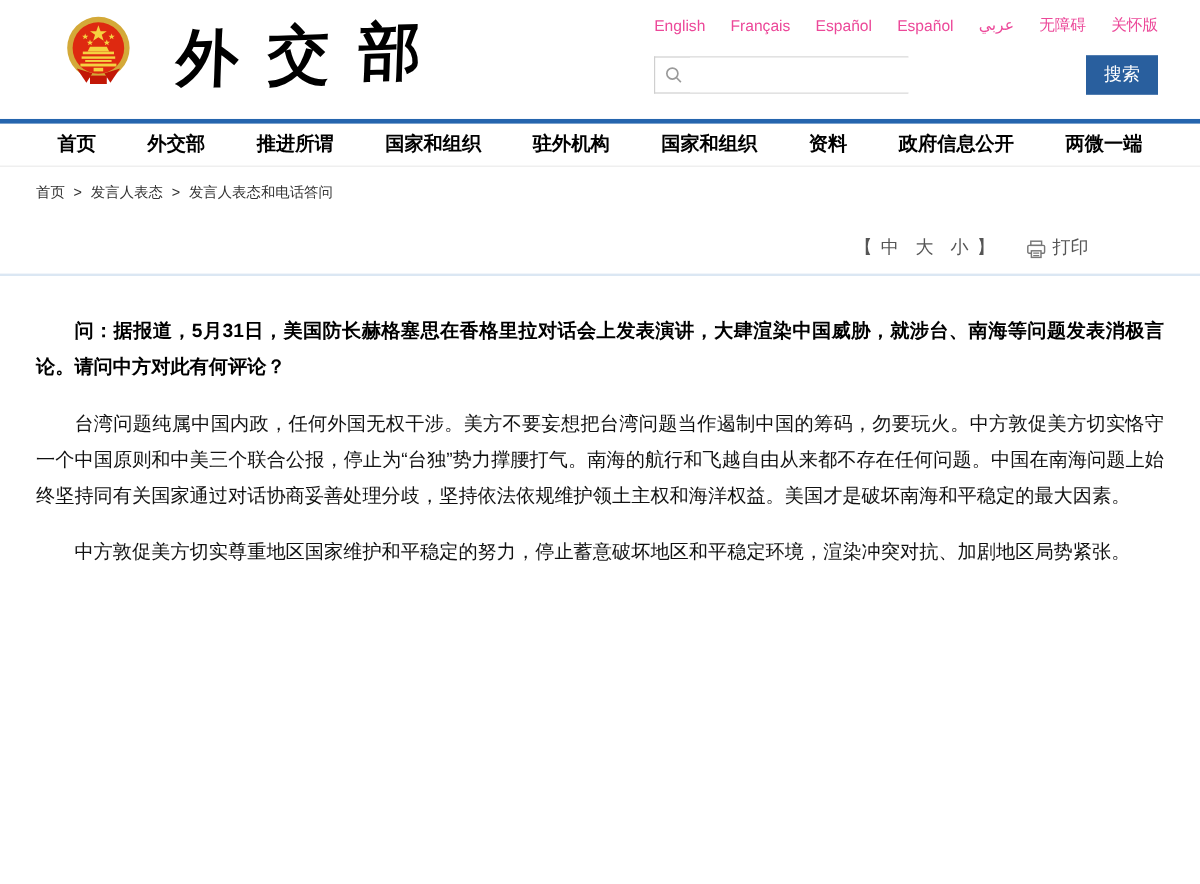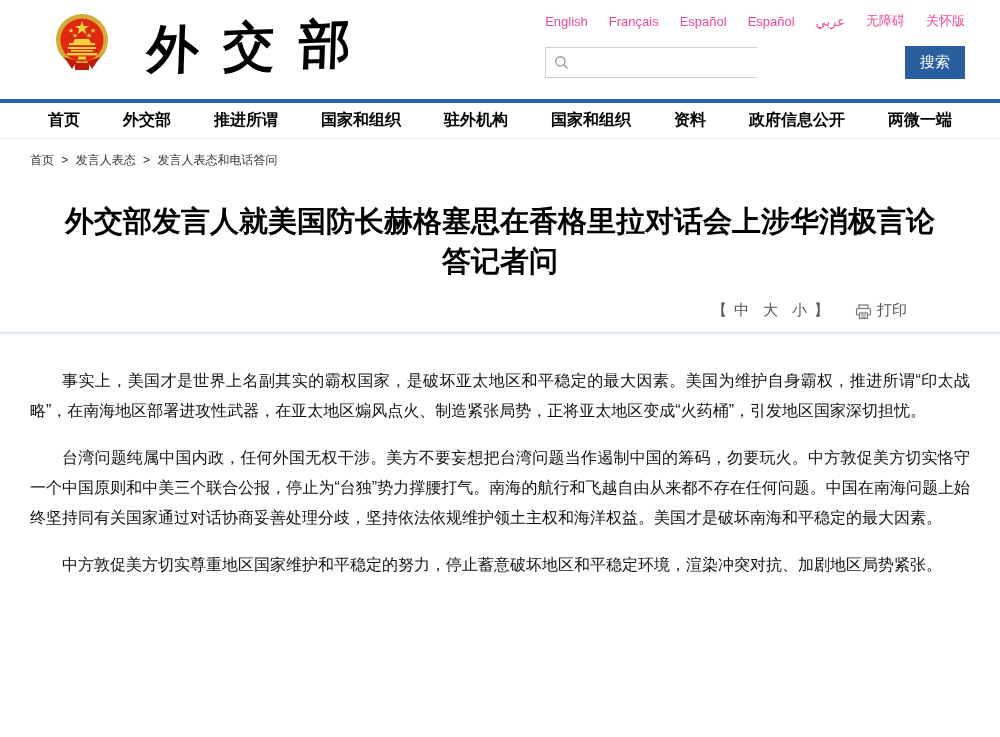--- a/index.html
+++ b/index.html
@@ -137,21 +137,20 @@
 
 <div class="breadcrumb">
   <span class="crumb">首页</span>
   <span class="sep">&gt;</span>
   <span class="crumb">发言人表态</span>
   <span class="sep">&gt;</span>
   <span class="crumb">发言人表态和电话答问</span>
 </div>
 
 <div>
-  <h1 class="article-title">外交部发言人就美国防长赫格塞思在香格里拉对话会上涉华消极言论答记者问</h1>
 
   <div class="controls-row">
     <span class="bracket">【</span>
     <span class="fs-btn">中</span>
     <span class="fs-btn">大</span>
     <span class="fs-btn">小</span>
     <span class="bracket">】</span>
     <span class="print-btn">
       <svg width="17" height="16" viewBox="0 0 17 16">
         <rect x="4" y="1" width="9" height="3.5" fill="none" stroke="#777" stroke-width="1.2"></rect>
@@ -160,17 +159,17 @@
         <line x1="6" y1="11" x2="11" y2="11" stroke="#777" stroke-width="1"></line>
         <line x1="6" y1="13" x2="11" y2="13" stroke="#777" stroke-width="1"></line>
       </svg>
       <span>打印</span>
     </span>
   </div>
 
   <div class="head-divider"></div>
 
   <div class="article-body">
-    <p>事实上，美国才是世界上名副其实的霸权国家，是破坏亚太地区和平稳定的最大因素。美国为维护自身霸权，推进所谓“印太战略”，在南海地区部署进攻性武器，在亚太地区煽风点火、制造紧张局势，正将亚太地区变成“火药桶”，引发地区国家深切担忧。</p>
+    <p class="bold">问：据报道，5月31日，美国防长赫格塞思在香格里拉对话会上发表演讲，大肆渲染中国威胁，就涉台、南海等问题发表消极言论。请问中方对此有何评论？</p>
     <p>台湾问题纯属中国内政，任何外国无权干涉。美方不要妄想把台湾问题当作遏制中国的筹码，勿要玩火。中方敦促美方切实恪守一个中国原则和中美三个联合公报，停止为“台独”势力撑腰打气。南海的航行和飞越自由从来都不存在任何问题。中国在南海问题上始终坚持同有关国家通过对话协商妥善处理分歧，坚持依法依规维护领土主权和海洋权益。美国才是破坏南海和平稳定的最大因素。</p>
     <p>中方敦促美方切实尊重地区国家维护和平稳定的努力，停止蓄意破坏地区和平稳定环境，渲染冲突对抗、加剧地区局势紧张。</p>
   </div>
 </div>
 
 </body></html>

